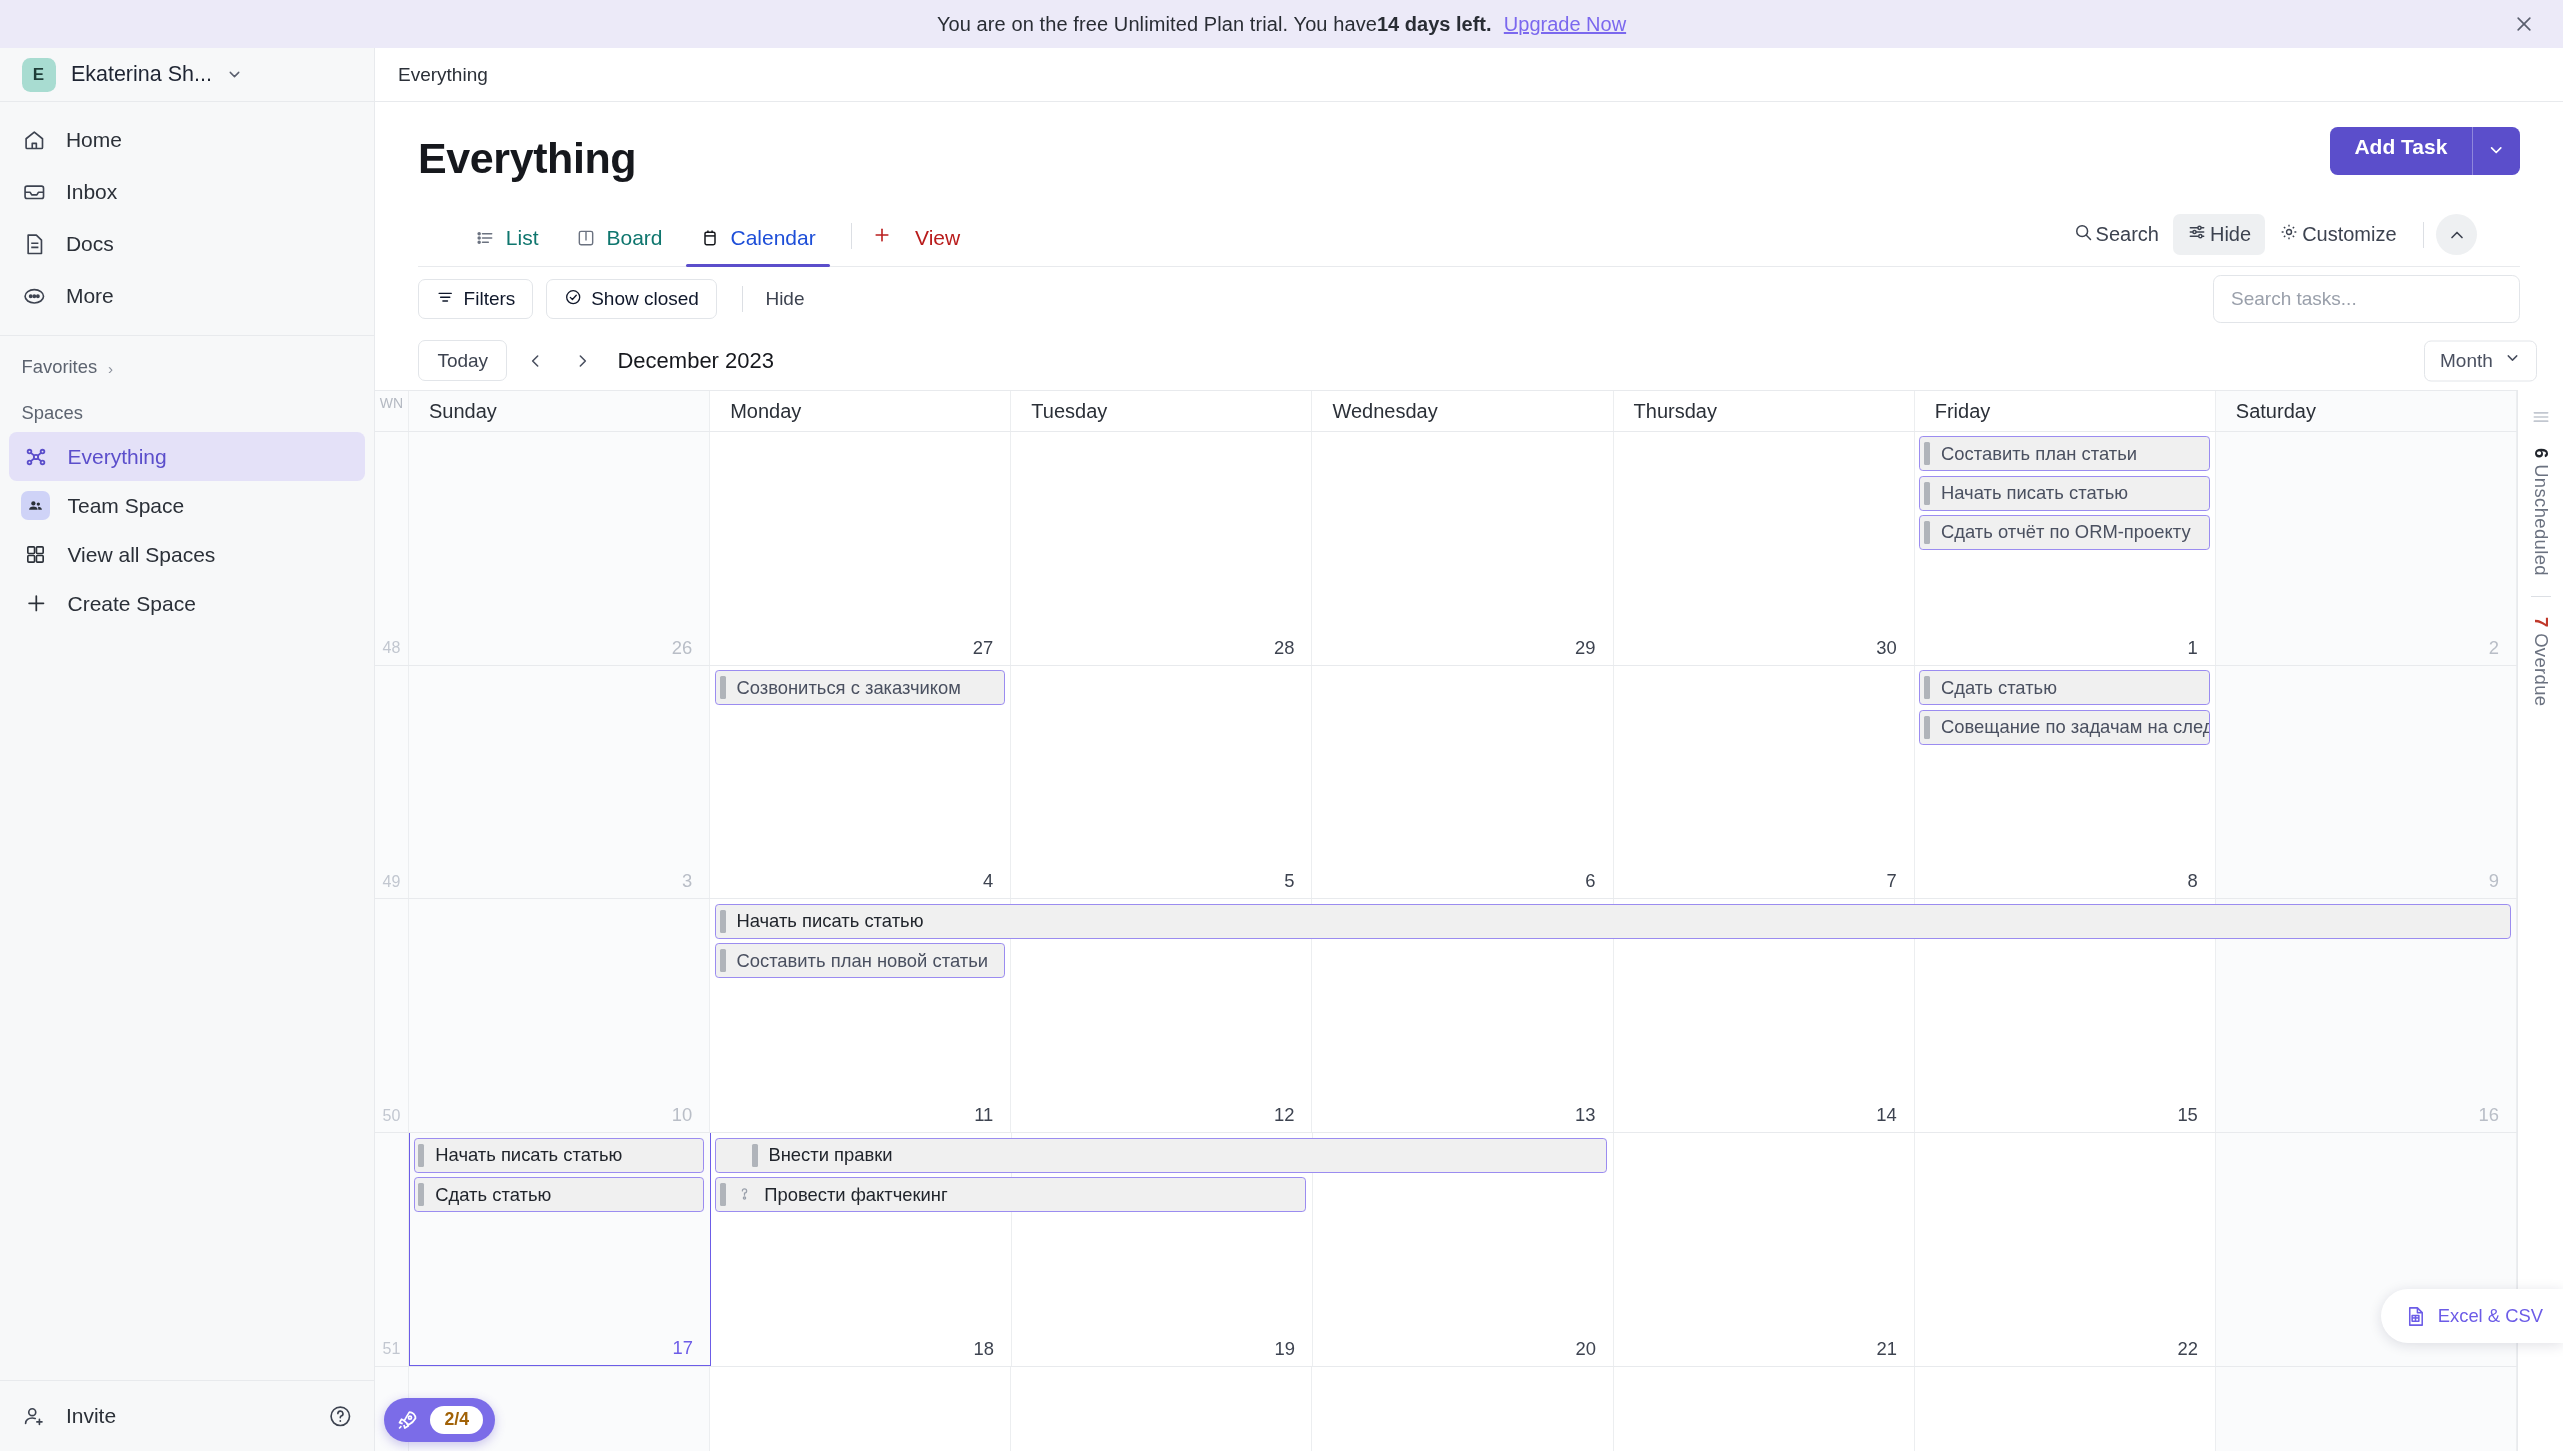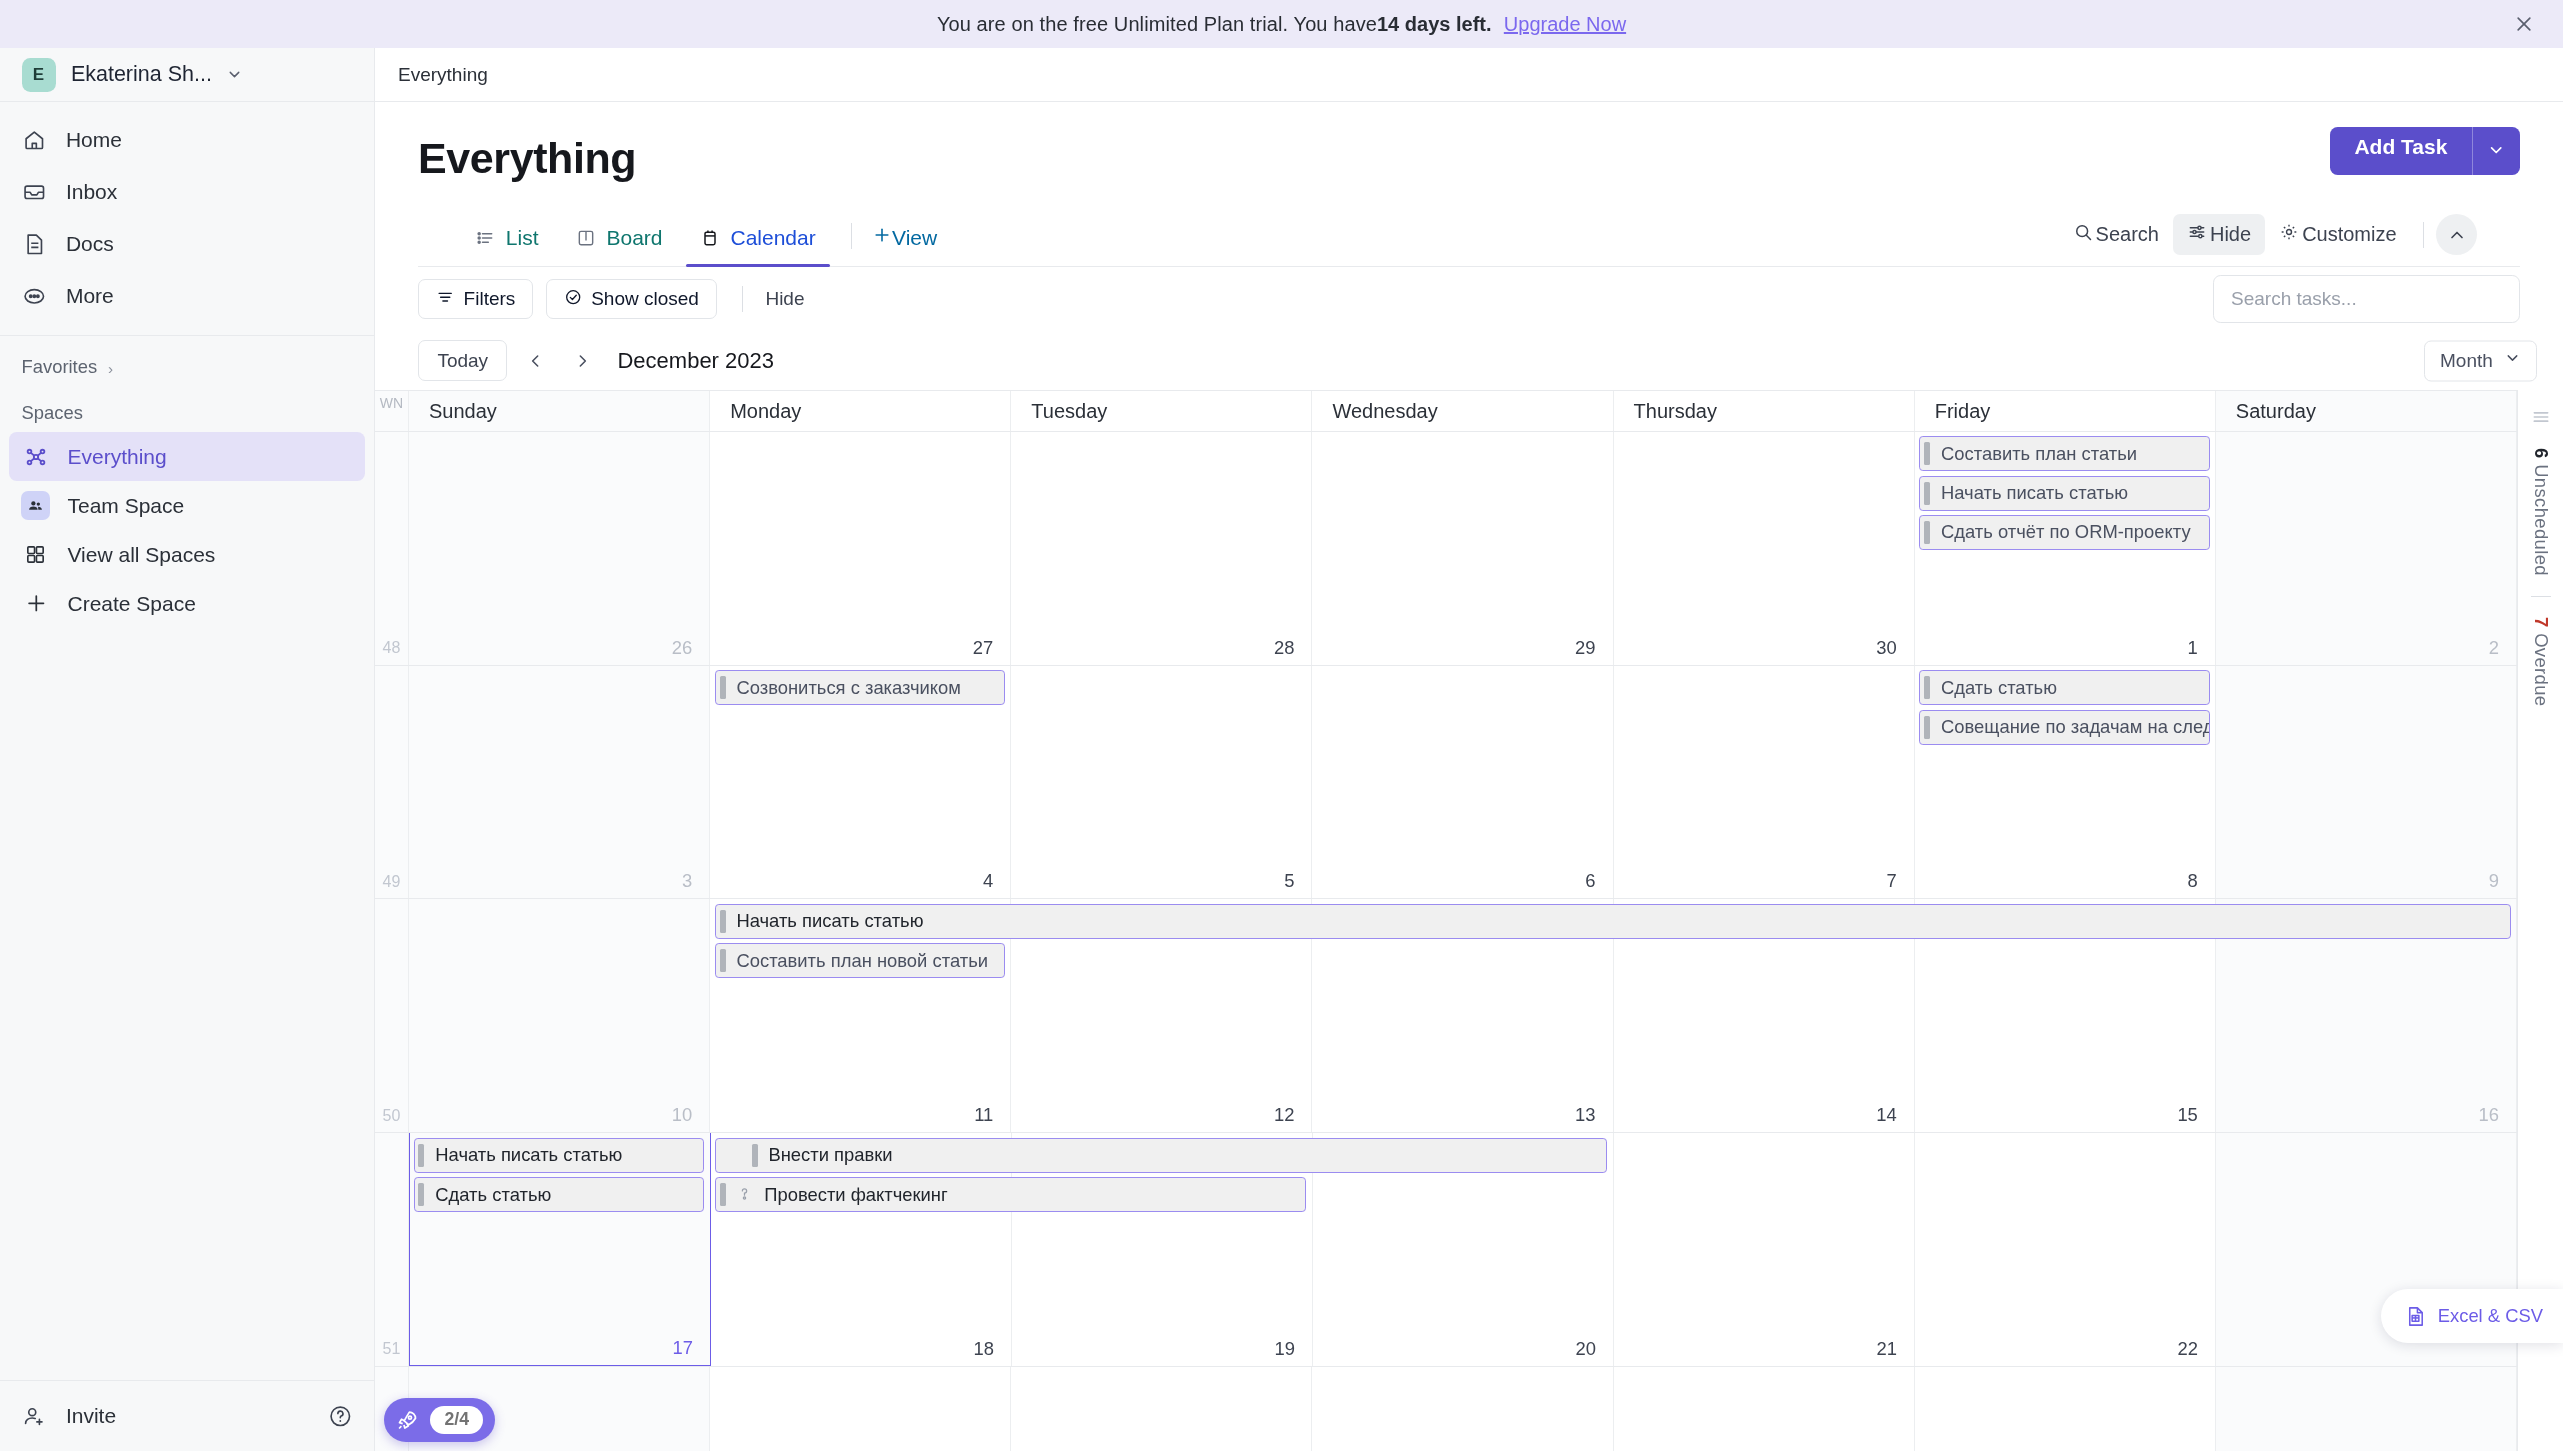--- a/index.html
+++ b/index.html
@@ -131,22 +131,22 @@
     font-size: 21px; color: #0f766e; cursor: pointer; position: relative;
   }
   .view-tab .ic { display: flex; align-items: center; color: #6b7280; }
   .view-tab.active { color: #1d4ed8; }
   .view-tab.active .ic { color: #16181d; }
   .view-tab.active::after {
     content: ''; position: absolute; left: 0; right: 0; bottom: -1.5px;
     height: 3.8px; background: #5b4ecb; border-radius: 2.3px;
   }
   .vsep { width: 0.8px; height: 26px; background: #dcdfe4; margin: 0 12.3px 17px 12.3px; }
-  #add-view { display:flex; align-items:center; gap:0; padding: 0 7.7px 15.4px 7.7px;
-              font-size: 21px; color: #0369a1; cursor: pointer; }
+  #add-view { display:flex; align-items:center; gap:23px; padding: 0 7.7px 15.4px 7.7px;
+              font-size: 21px; color: #b91c1c; cursor: pointer; }
 
   #views-right { margin-left: auto; display: flex; align-items: center; padding-bottom: 10.8px; }
   .vr-btn {
     display: flex; align-items: center; gap: 3px;
     padding: 7.7px 14px; border-radius: 7px;
     font-size: 20px; color: #3d4350; cursor: pointer;
   }
   .vr-btn.sel { background: #eef0f2; }
   .vr-sep { width: 0.8px; height: 26px; background: #dcdfe4; margin: 0 12.3px; }
   #collapse-btn {
@@ -255,21 +255,21 @@
 
   
   #rocket-widget {
     position: absolute; left: 9.2px; bottom: 9.2px;
     display: flex; align-items: center; gap: 10.8px;
     background: #7b6ce8; border-radius: 26px; padding: 7.7px 12.3px 7.7px 10.8px;
     box-shadow: 0 3.1px 10.8px rgba(90,70,200,.3); cursor: pointer; z-index: 20;
   }
   #rocket-widget .ic { color: #fff; display: flex; }
   #rocket-count {
-    background: #fff; color: #737373; font-size: 17.7px; font-weight: 700;
+    background: #fff; color: #a16207; font-size: 17.7px; font-weight: 700;
     border-radius: 15.4px; padding: 3.8px 14px;
   }
   #excel-widget {
     position: absolute; right: 0; bottom: 108px;
     display: flex; align-items: center; gap: 10.8px;
     background: #fff; border-radius: 28px 0 0 28px; padding: 15.4px 20px 15.4px 23px;
     box-shadow: 0 2.3px 12.3px rgba(20,20,60,.13); cursor: pointer; z-index: 20;
     color: #6c5ce7; font-size: 18.4px;
   }
   #excel-widget .ic { display: flex; color: #6c5ce7; }

